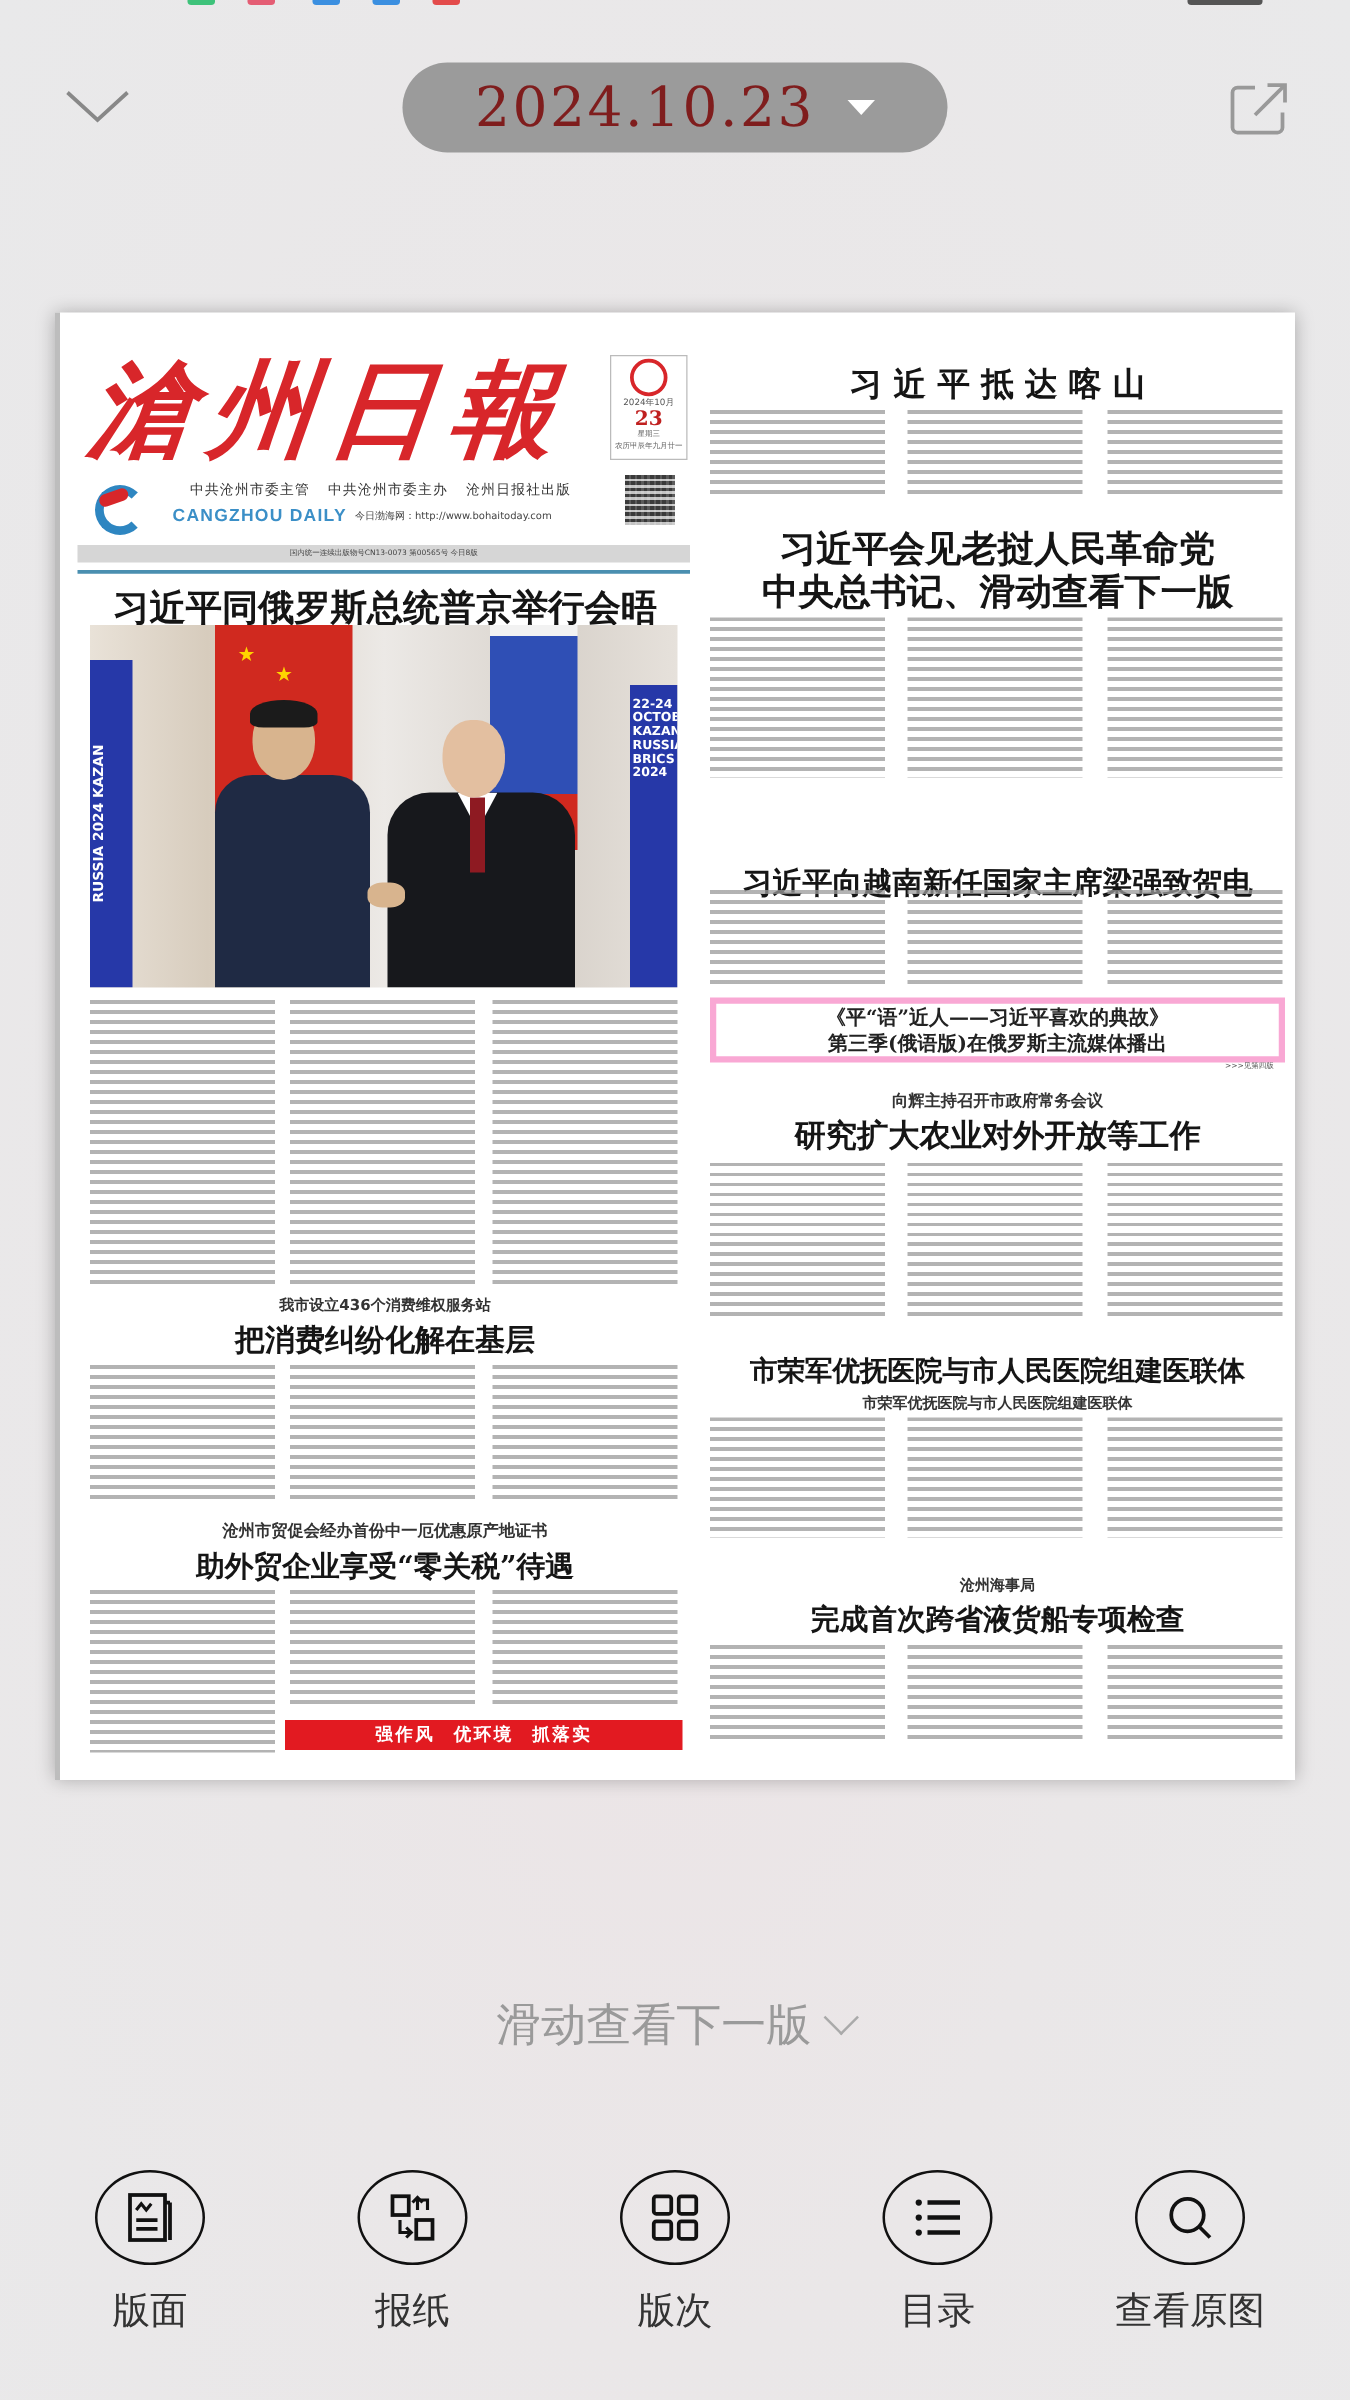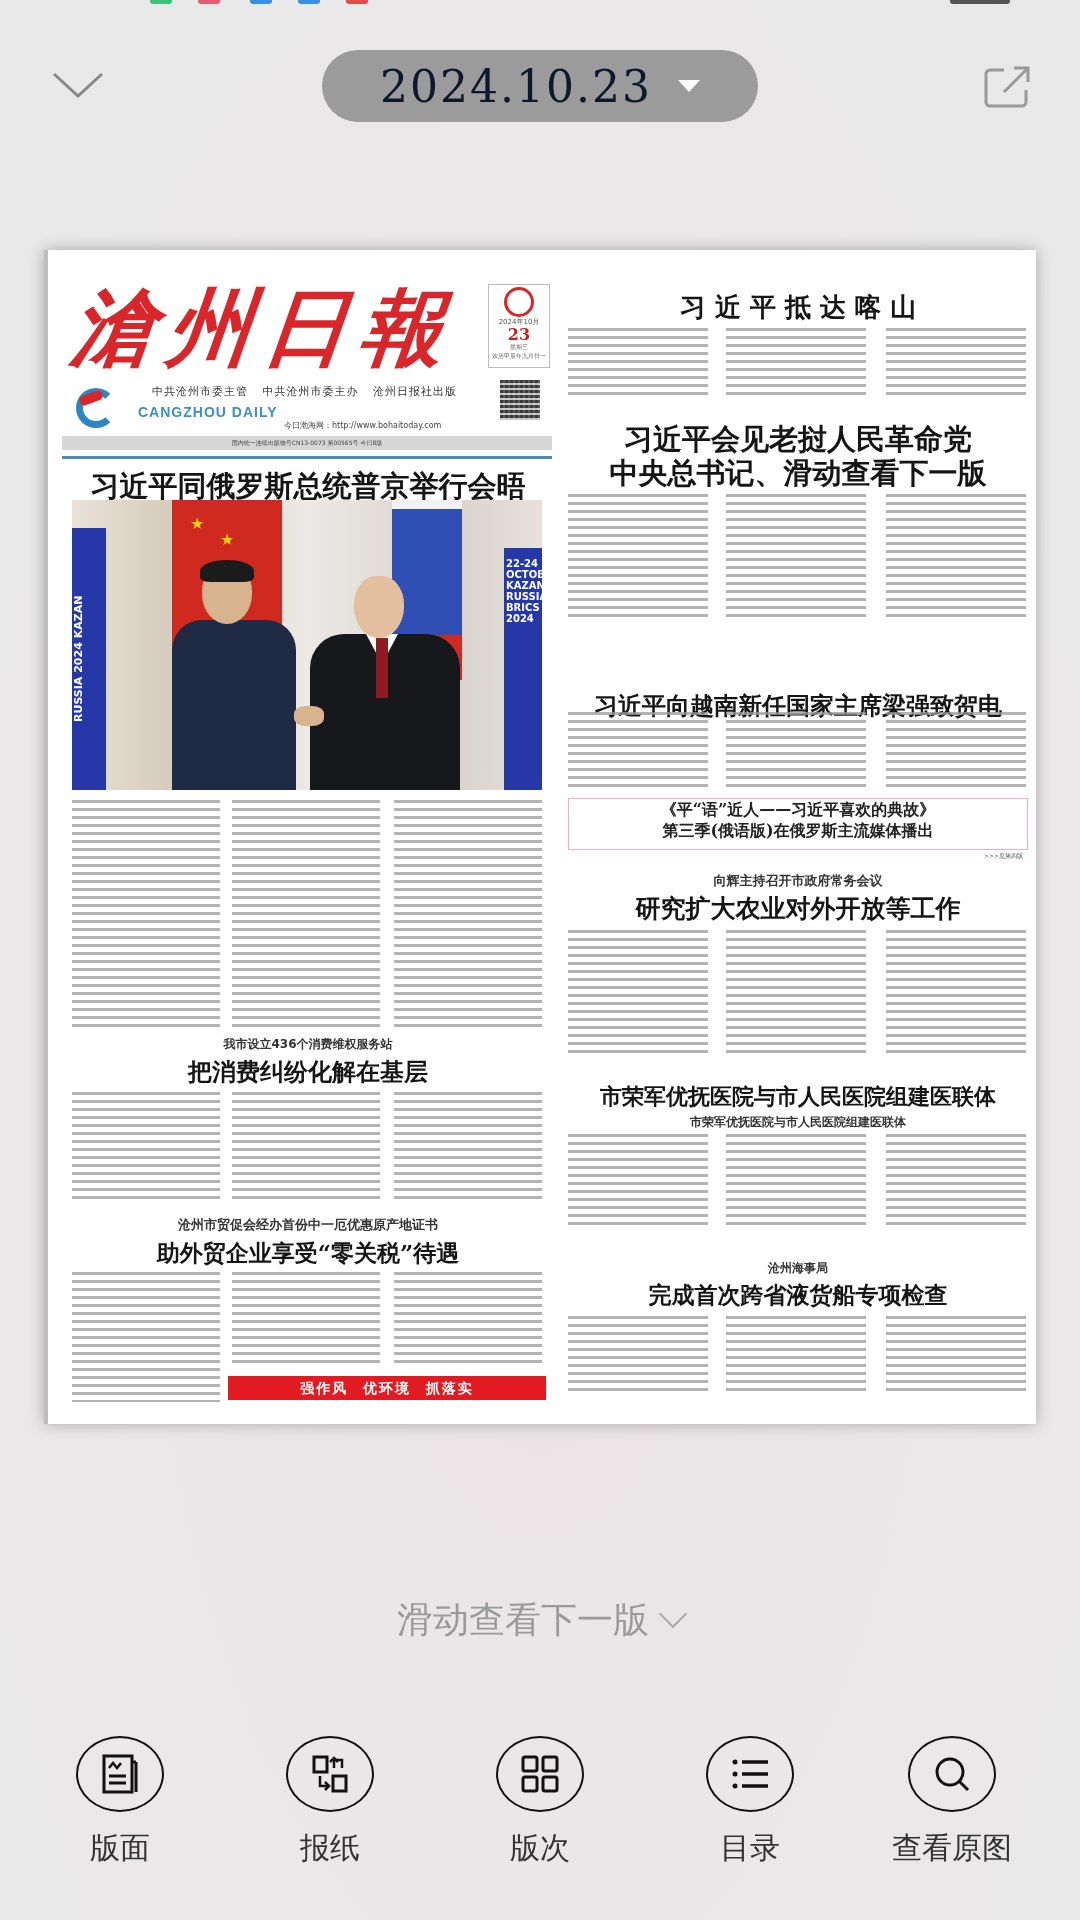--- a/index.html
+++ b/index.html
@@ -13,21 +13,21 @@
   .statusbar { position: absolute; left: 0; top: 0; width: 1080px; height: 10px; }
   .statusbar .dot { position: absolute; top: 0; width: 22px; height: 4px; border-radius: 0 0 3px 3px; }
 
   .topbar { position: absolute; left: 0; top: 40px; width: 1080px; height: 90px; }
   .back-btn { position: absolute; left: 50px; top: 28px; width: 56px; height: 36px; }
   .date-pill {
     position: absolute; left: 322px; top: 10px; width: 436px; height: 72px;
     background: #9b9b9b; border-radius: 36px;
     display: flex; align-items: center; justify-content: center; gap: 26px;
   }
-  .date-pill .date-text { font-family: "DejaVu Serif", serif; font-size: 44px; color: #0f172a; letter-spacing: 2px; }
+  .date-pill .date-text { font-family: "DejaVu Serif", serif; font-size: 44px; color: #7f1d1d; letter-spacing: 2px; }
   .date-pill .caret { width: 0; height: 0; border-left: 11px solid transparent; border-right: 11px solid transparent; border-top: 12px solid #fff; }
   .share-btn { position: absolute; left: 982px; top: 24px; width: 50px; height: 46px; }
 
   
   .paper {
     position: absolute; left: 44px; top: 250px; width: 992px; height: 1174px;
     background: #fff; box-shadow: 0 0 14px rgba(0,0,0,0.28);
     border-left: 4px solid #bdbdbd;
     overflow: hidden;
   }
@@ -42,21 +42,21 @@
   .mast-date-box .day { font-family: "DejaVu Serif", serif; font-size: 16px; font-weight: bold; color: #c0201f; line-height: 16px; }
   .mast-date-box .wk { font-size: 6px; color: #666; }
   .qr { position: absolute; left: 442px; top: 110px; width: 40px; height: 40px;
         background: repeating-linear-gradient(90deg,#333 0 3px,#fff 3px 5px), #333;
         background-blend-mode: multiply; opacity: 0.8; }
   .qr::after { content:""; position:absolute; inset:0; background: repeating-linear-gradient(0deg, rgba(255,255,255,0.7) 0 2px, transparent 2px 5px); }
   .mast-logo { position: absolute; left: 18px; top: 118px; width: 40px; height: 40px; border-radius: 50%; border: 7px solid #2e86c1; border-right-color: transparent; }
   .mast-logo::before { content:""; position:absolute; left:-4px; top:-2px; width: 24px; height: 10px; background:#d8262a; border-radius: 6px; transform: rotate(-20deg); }
   .mast-sub { position: absolute; left: 94px; top: 114px; font-size: 11px; color: #333; letter-spacing: 1px; word-spacing: 10px; }
   .mast-en { position: absolute; left: 80px; top: 134px; font-family: "Liberation Sans", sans-serif; font-weight: bold; font-size: 14px; color: #3b8fc7; letter-spacing: 1px; }
-  .mast-url { position: absolute; left: 226px; top: 150px; font-size: 8px; color: #444; text-align: center; }
+  .mast-url { position: absolute; left: 226px; top: 137px; font-size: 8px; color: #444; text-align: center; }
   .mast-bar { position: absolute; left: 4px; top: 166px; width: 490px; height: 14px; background: #d6d6d6; font-size: 6px; color: #444; text-align: center; line-height: 14px; }
   .mast-rule { position: absolute; left: 4px; top: 186px; width: 490px; height: 3px; background: #4a8fb0; }
 
   .headline { font-family: "DejaVu Serif", serif; font-weight: bold; color: #151515; text-align: center; white-space: nowrap; }
   .kicker { font-family: "DejaVu Sans", sans-serif; font-weight: bold; color: #333; text-align: center; white-space: nowrap; }
   .h-main-left { position: absolute; left: 0; top: 198px; width: 500px; font-size: 29px; margin-top: 19px; }
 
   .photo { position: absolute; left: 14px; top: 250px; width: 470px; height: 290px; overflow: hidden;
     background: linear-gradient(90deg, #e9e2d8 0%, #d7ccbd 20%, #ece9e6 50%, #d8d2cb 80%, #e6e1db 100%); }
   .photo .flag-cn { position: absolute; left: 100px; top: 0; width: 110px; height: 220px; background: #d0291f; }
@@ -77,21 +77,21 @@
 
   .text-block { position: absolute; }
   .text-block .col {
     position: absolute; top: 0; height: 100%;
     background: repeating-linear-gradient(180deg, #9a9a9a 0 3px, transparent 3px 8px);
     opacity: 0.75;
   }
 
   .red-banner { position: absolute; left: 170px; top: 1126px; width: 318px; height: 24px; background: #e21a21; color: #fff; font-weight: bold; font-size: 14px; text-align: center; line-height: 24px; letter-spacing: 2px; word-spacing: 8px; }
 
-  .boxed-quote { position: absolute; left: 0; top: 548px; width: 460px; height: 52px; border: 1px solid #f9a8d4; }
+  .boxed-quote { position: absolute; left: 0; top: 548px; width: 460px; height: 52px; border: 5px solid #f9a8d4; }
   .boxed-quote .l1, .boxed-quote .l2 { font-family: "DejaVu Serif", serif; font-weight: bold; font-size: 16px; color:#222; text-align:center; line-height: 21px; }
   .boxed-quote .see { position: absolute; right: 4px; bottom: -12px; font-size: 6px; color:#555; }
 
   .next-hint { position: absolute; left: 0; top: 1596px; width: 1080px; text-align: center; font-family: "DejaVu Serif", serif; font-size: 36px; color: #9a9a9a; }
   .next-hint .chev { display:inline-block; width: 20px; height: 20px; border-right: 2px solid #aaa; border-bottom: 2px solid #aaa; transform: rotate(45deg); margin-left: 14px; position: relative; top: -8px; }
 
   .toolbar { position: absolute; left: 0; top: 1736px; width: 1080px; height: 130px; }
   .tool { position: absolute; top: 0; width: 140px; height: 130px; text-align: center; }
   .tool .circle { width: 88px; height: 76px; border: 2.5px solid #111; border-radius: 50%; margin: 0 auto; display: flex; align-items: center; justify-content: center; }
   .tool .label { margin-top: 16px; font-family: "DejaVu Serif", serif; font-size: 30px; color: #333; }

